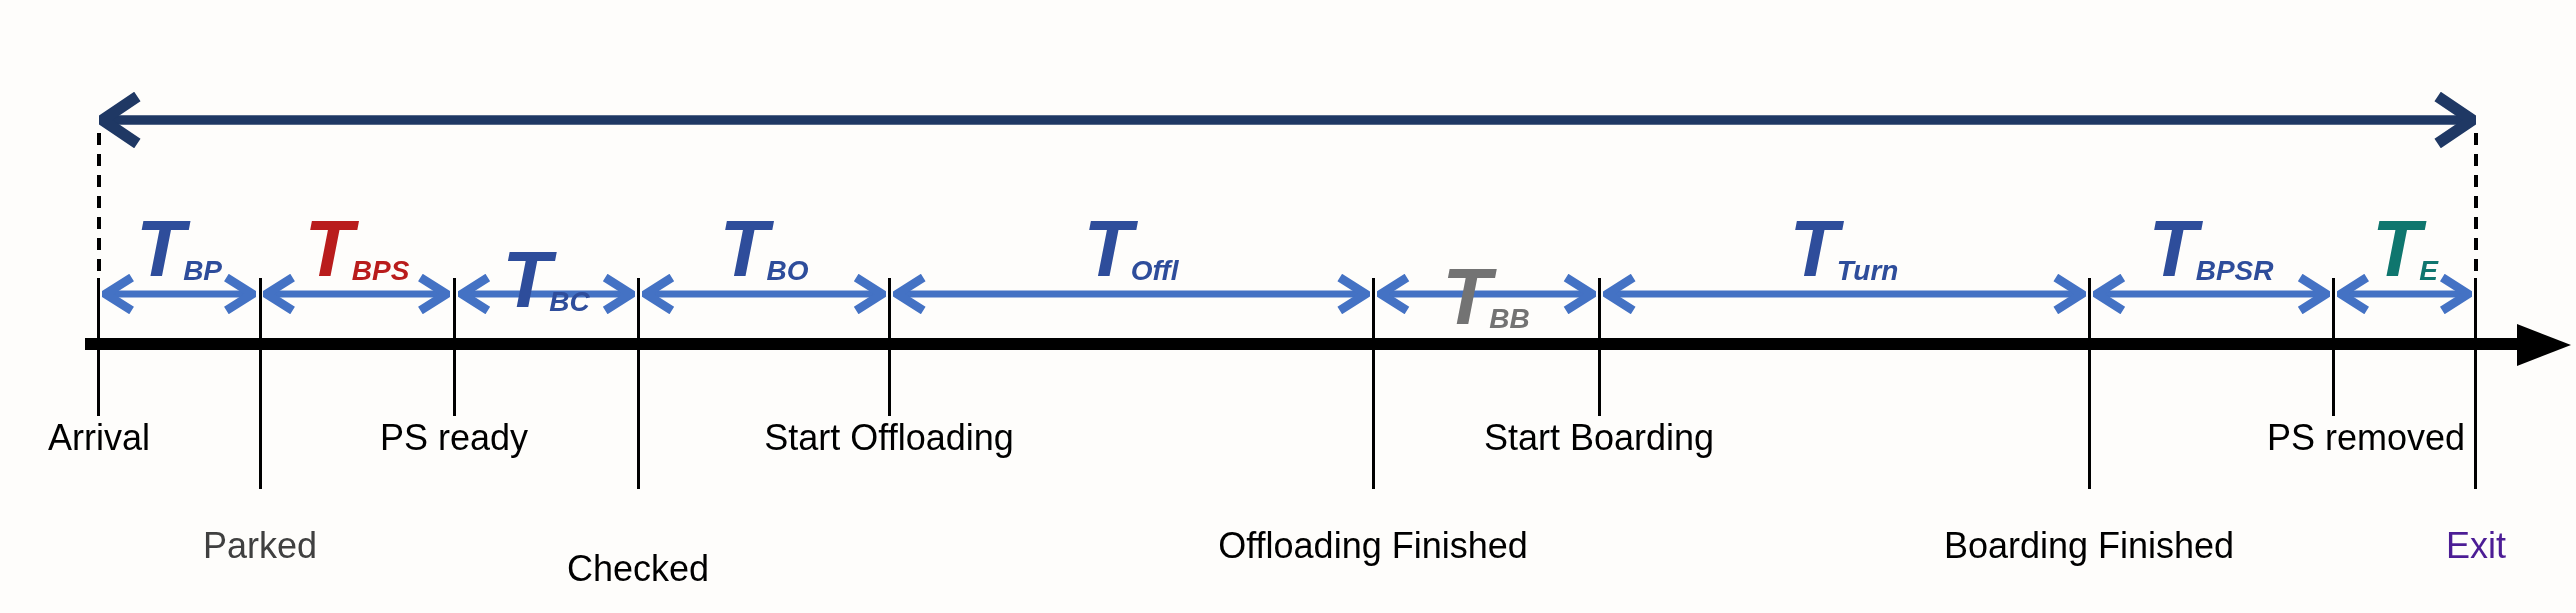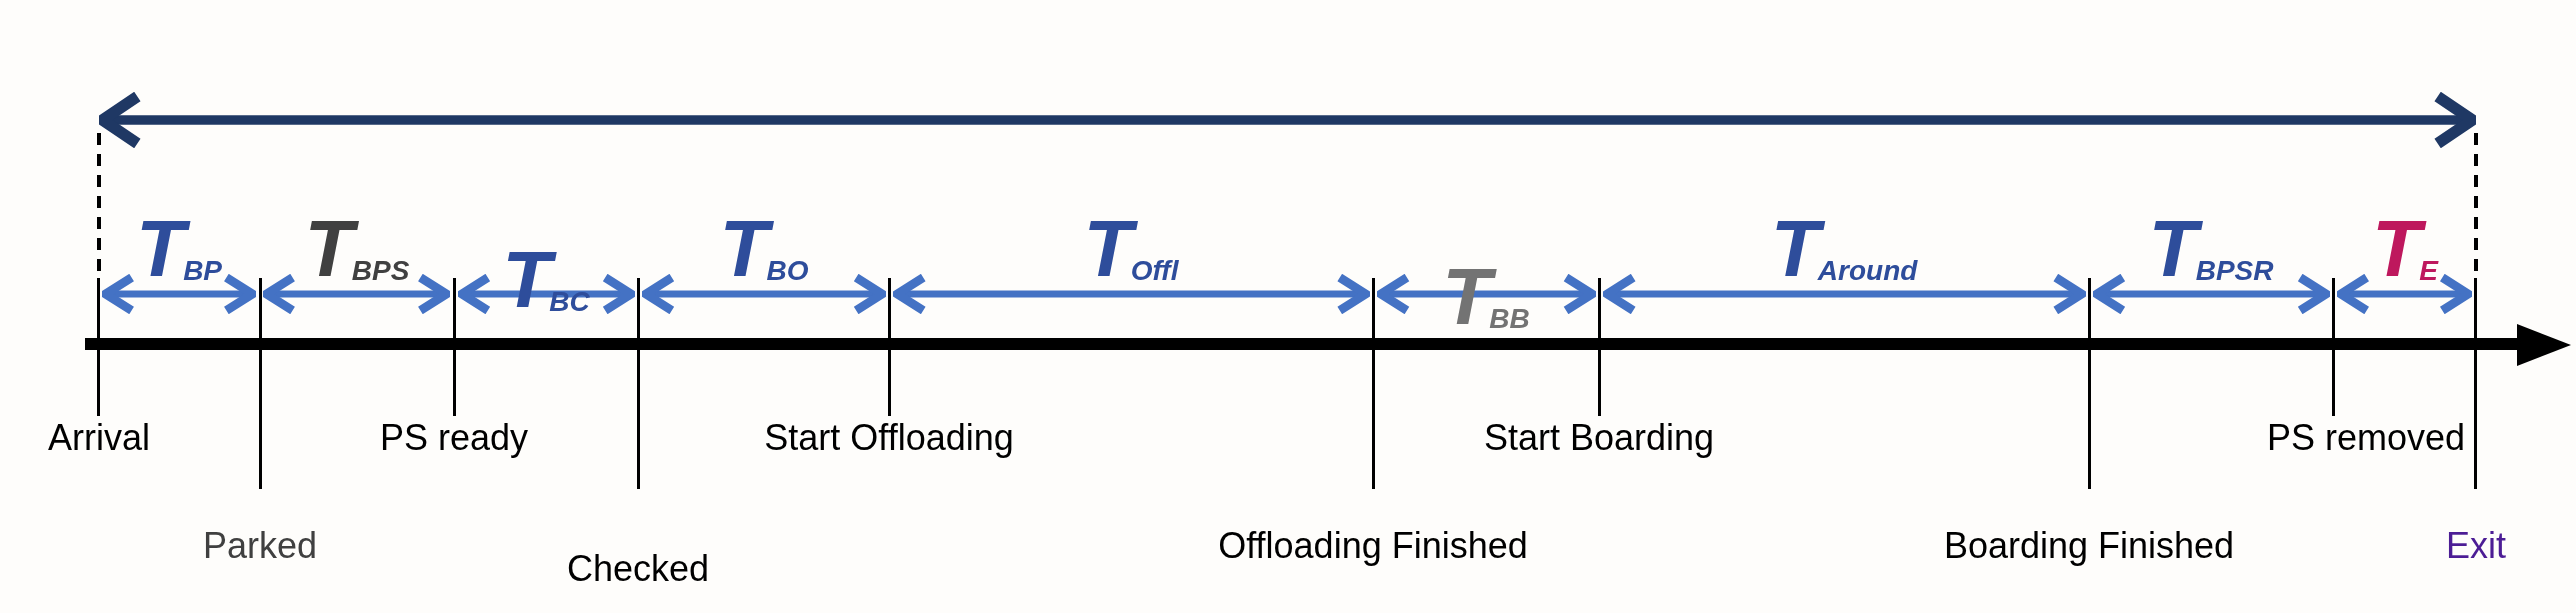--- a/index.html
+++ b/index.html
@@ -70,21 +70,21 @@
         <line x1="6" y1="23" x2="171" y2="23" stroke="#4472C4" stroke-width="8"></line>
         <polyline points="34,4 4,23 34,42" fill="none" stroke="#4472C4" stroke-width="10"></polyline>
         <polyline points="143,4 173,23 143,42" fill="none" stroke="#4472C4" stroke-width="10"></polyline>
       </svg>
       <div class="ilabel" style="left: 179px; color: rgb(46, 77, 155);"><span>T</span><span class="sub">BP</span></div>
       <svg width="187" height="40" class="ivl-arrow" style="left: 263px;" viewBox="0 0 215 46">
         <line x1="6" y1="23" x2="209" y2="23" stroke="#4472C4" stroke-width="8"></line>
         <polyline points="34,4 4,23 34,42" fill="none" stroke="#4472C4" stroke-width="10"></polyline>
         <polyline points="181,4 211,23 181,42" fill="none" stroke="#4472C4" stroke-width="10"></polyline>
       </svg>
-      <div class="ilabel" style="left: 357px; color: #404040;"><span>T</span><span class="sub">BPS</span></div>
+      <div class="ilabel" style="left: 357px; color: #b91c1c;"><span>T</span><span class="sub">BPS</span></div>
       <svg width="177" height="40" class="ivl-arrow" style="left: 458px;" viewBox="0 0 203 46">
         <line x1="6" y1="23" x2="197" y2="23" stroke="#4472C4" stroke-width="8"></line>
         <polyline points="34,4 4,23 34,42" fill="none" stroke="#4472C4" stroke-width="10"></polyline>
         <polyline points="169,4 199,23 169,42" fill="none" stroke="#4472C4" stroke-width="10"></polyline>
       </svg>
       <div class="ilabel" style="left: 546px; color: rgb(46, 77, 155); margin-top: 31px;"><span>T</span><span class="sub">BC</span></div>
       <svg width="244" height="40" class="ivl-arrow" style="left: 642px;" viewBox="0 0 280 46">
         <line x1="6" y1="23" x2="274" y2="23" stroke="#4472C4" stroke-width="8"></line>
         <polyline points="34,4 4,23 34,42" fill="none" stroke="#4472C4" stroke-width="10"></polyline>
         <polyline points="246,4 276,23 246,42" fill="none" stroke="#4472C4" stroke-width="10"></polyline>
@@ -100,33 +100,33 @@
         <line x1="6" y1="23" x2="245" y2="23" stroke="#4472C4" stroke-width="8"></line>
         <polyline points="34,4 4,23 34,42" fill="none" stroke="#4472C4" stroke-width="10"></polyline>
         <polyline points="217,4 247,23 217,42" fill="none" stroke="#4472C4" stroke-width="10"></polyline>
       </svg>
       <div class="ilabel" style="left: 1486px; color: #737373; margin-top: 48px;"><span>T</span><span class="sub">BB</span></div>
       <svg width="483" height="40" class="ivl-arrow" style="left: 1603px;" viewBox="0 0 554 46">
         <line x1="6" y1="23" x2="548" y2="23" stroke="#4472C4" stroke-width="8"></line>
         <polyline points="34,4 4,23 34,42" fill="none" stroke="#4472C4" stroke-width="10"></polyline>
         <polyline points="520,4 550,23 520,42" fill="none" stroke="#4472C4" stroke-width="10"></polyline>
       </svg>
-      <div class="ilabel" style="left: 1844px; color: rgb(46, 77, 155);"><span>T</span><span class="sub">Around</span></div>
+      <div class="ilabel" style="left: 1844px; color: rgb(46, 77, 155);"><span>T</span><span class="sub">Turn</span></div>
       <svg width="237" height="40" class="ivl-arrow" style="left: 2093px;" viewBox="0 0 272 46">
         <line x1="6" y1="23" x2="266" y2="23" stroke="#4472C4" stroke-width="8"></line>
         <polyline points="34,4 4,23 34,42" fill="none" stroke="#4472C4" stroke-width="10"></polyline>
         <polyline points="238,4 268,23 238,42" fill="none" stroke="#4472C4" stroke-width="10"></polyline>
       </svg>
       <div class="ilabel" style="left: 2211px; color: rgb(46, 77, 155);"><span>T</span><span class="sub">BPSR</span></div>
       <svg width="135" height="40" class="ivl-arrow" style="left: 2337px;" viewBox="0 0 155 46">
         <line x1="6" y1="23" x2="149" y2="23" stroke="#4472C4" stroke-width="8"></line>
         <polyline points="34,4 4,23 34,42" fill="none" stroke="#4472C4" stroke-width="10"></polyline>
         <polyline points="121,4 151,23 121,42" fill="none" stroke="#4472C4" stroke-width="10"></polyline>
       </svg>
-      <div class="ilabel" style="left: 2405px; color: #be185d;"><span>T</span><span class="sub">E</span></div>
+      <div class="ilabel" style="left: 2405px; color: #0f766e;"><span>T</span><span class="sub">E</span></div>
       <svg width="2377" height="56" class="tat-arrow" style="left: 99px;" viewBox="0 0 2726 64">
         <line x1="6" y1="32" x2="2720" y2="32" stroke="#1F3864" stroke-width="11"></line>
         <polyline points="44,5 4,32 44,59" fill="none" stroke="#1F3864" stroke-width="13"></polyline>
         <polyline points="2682,5 2722,32 2682,59" fill="none" stroke="#1F3864" stroke-width="13"></polyline>
       </svg>
     </div>
 </div>
 
 
 </body></html>

